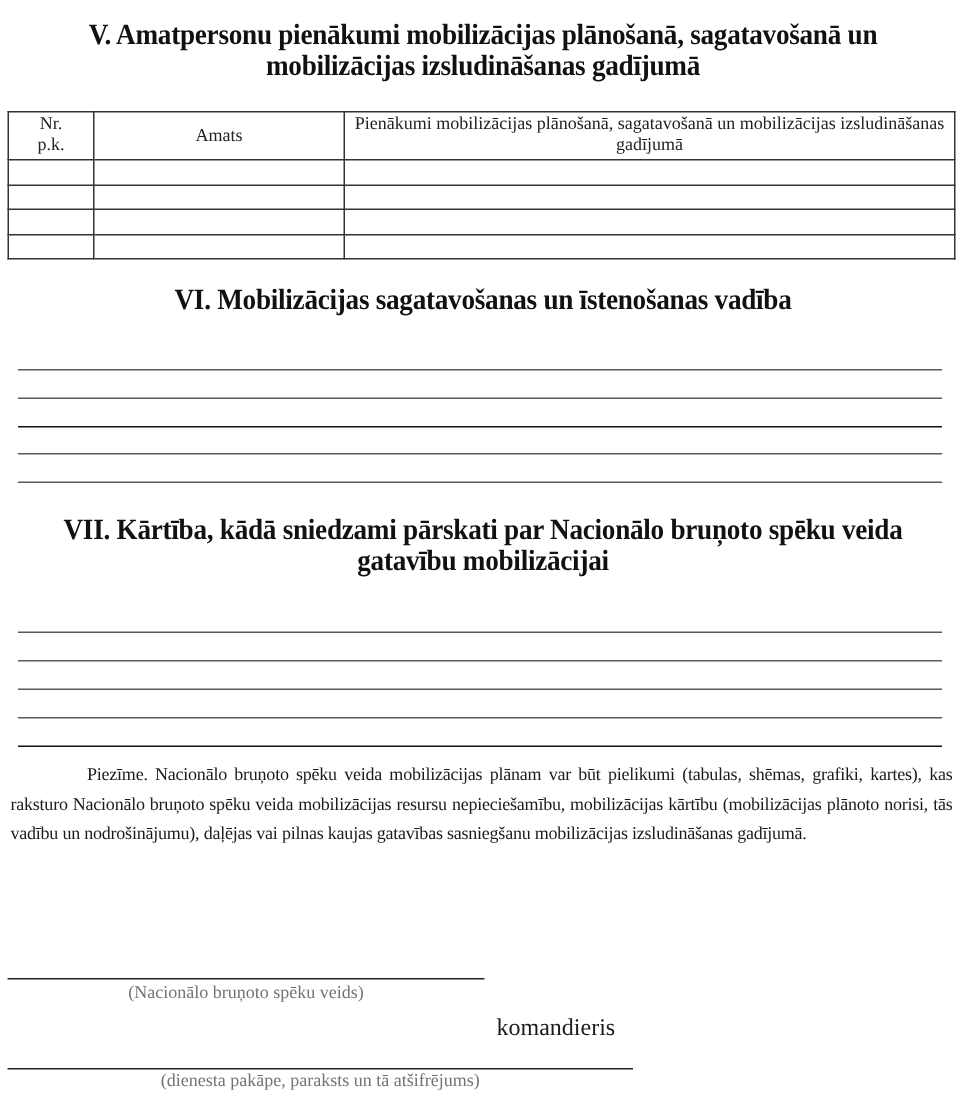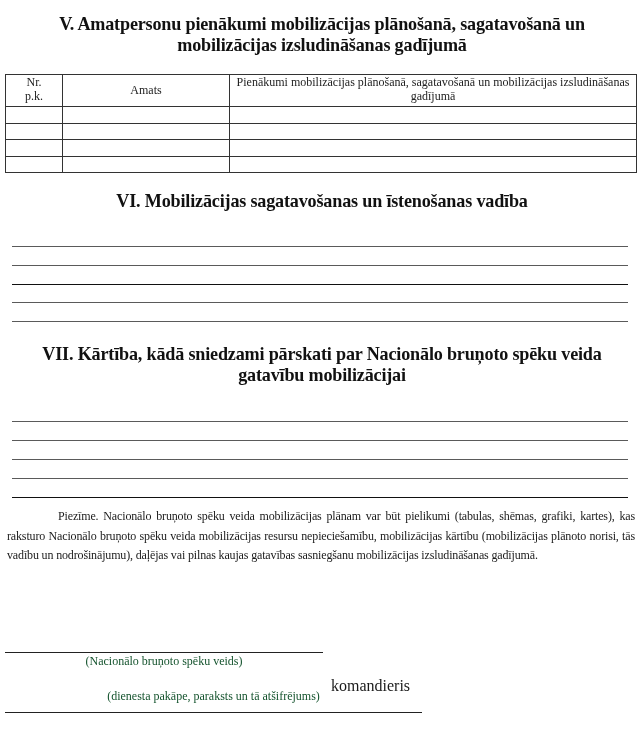--- a/index.html
+++ b/index.html
@@ -82,21 +82,21 @@
       position: absolute;
       left: 5px;
       height: 0;
       border-top: 1px solid #222;
     }
     .caption {
       position: absolute;
       font-size: 12px;
       line-height: 13px;
       text-align: center;
-      color: #14532d;
+      color: #737373;
     }
     #cmd-label {
       position: absolute;
       left: 331px;
       top: 633px;
       font-size: 16px;
       line-height: 18px;
       color: #1a1a1a;
       margin-top: 44px;
     }
@@ -165,13 +165,13 @@
 <div class="rule" style="top:478px;"></div>
 <div class="rule dark" style="top:497px;"></div>
 
 <div id="note"><span class="indent"></span><span>Piezīme.</span><span> Nacionālo bruņoto spēku veida mobilizācijas plānam var būt pielikumi (tabulas, shēmas, grafiki, kartes), kas raksturo Nacionālo bruņoto spēku veida mobilizācijas resursu nepieciešamību, mobilizācijas kārtību (mobilizācijas plānoto norisi, tās vadību un nodrošinājumu), daļējas vai pilnas kaujas gatavības sasniegšanu mobilizācijas izsludināšanas gadījumā.</span></div>
 
 <div class="sigline" style="top:652px; width:318px;"></div>
 <div id="cmd-label">komandieris</div>
 <div class="caption" style="left:5px; width:318px; top:655px;">(Nacionālo bruņoto spēku veids)</div>
 
 <div class="sigline" style="top:712px; width:417px;"></div>
-<div class="caption" style="left:5px; width:417px; top:690px;text-align:center;">(dienesta pakāpe, paraksts un tā atšifrējums)</div>
+<div class="caption" style="left:5px; width:417px; top:714px;text-align:center;">(dienesta pakāpe, paraksts un tā atšifrējums)</div>
 
 </body></html>

